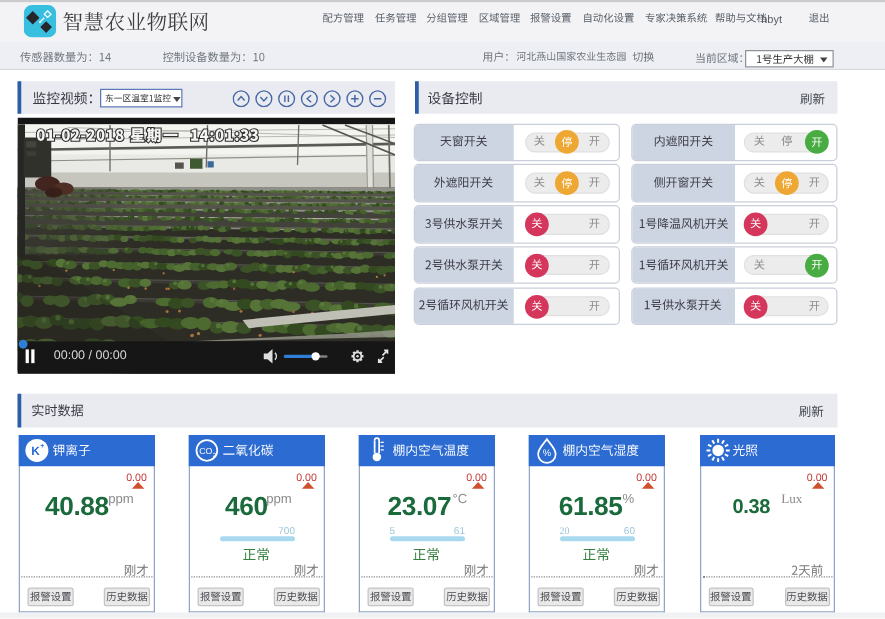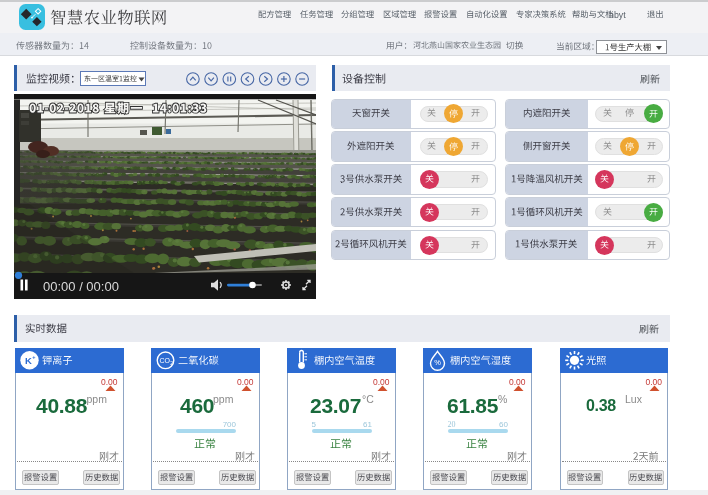--- a/index.html
+++ b/index.html
@@ -1464,21 +1464,21 @@
     </svg>
     <svg class="abs" style="left:28.5px;top:102.3px;overflow:visible" width="71" height="15" viewBox="0 -10.56 71 15">
       <path d="M3.7 0.2C5.5 0.2 6.8 -1.4 6.8 -4.5C6.8 -7.6 5.5 -9.1 3.7 -9.1C1.8 -9.1 0.5 -7.6 0.5 -4.5C0.5 -1.4 1.8 0.2 3.7 0.2ZM3.7 -1.5C3 -1.5 2.5 -2.1 2.5 -4.5C2.5 -6.9 3 -7.5 3.7 -7.5C4.3 -7.5 4.8 -6.9 4.8 -4.5C4.8 -2.1 4.3 -1.5 3.7 -1.5Z M8.5 0H14.2V-1.7H12.6V-8.9H11C10.4 -8.5 9.8 -8.3 8.8 -8.1V-6.8H10.4V-1.7H8.5Z M15.8 -2.7H19.2V-4.2H15.8Z M23.8 0.2C25.7 0.2 26.9 -1.4 26.9 -4.5C26.9 -7.6 25.7 -9.1 23.8 -9.1C21.9 -9.1 20.6 -7.6 20.6 -4.5C20.6 -1.4 21.9 0.2 23.8 0.2ZM23.8 -1.5C23.1 -1.5 22.6 -2.1 22.6 -4.5C22.6 -6.9 23.1 -7.5 23.8 -7.5C24.4 -7.5 24.9 -6.9 24.9 -4.5C24.9 -2.1 24.4 -1.5 23.8 -1.5Z M28.2 0H34.4V-1.8H32.8C32.4 -1.8 31.8 -1.7 31.3 -1.7C32.7 -3.1 34 -4.8 34 -6.3C34 -8 32.8 -9.1 31.1 -9.1C29.8 -9.1 29 -8.7 28.1 -7.7L29.3 -6.6C29.7 -7 30.2 -7.4 30.8 -7.4C31.5 -7.4 32 -7 32 -6.2C32 -4.9 30.5 -3.3 28.2 -1.2Z M35.9 -2.7H39.3V-4.2H35.9Z M40.7 0H46.9V-1.8H45.3C44.9 -1.8 44.3 -1.7 43.8 -1.7C45.2 -3.1 46.5 -4.8 46.5 -6.3C46.5 -8 45.3 -9.1 43.6 -9.1C42.3 -9.1 41.5 -8.7 40.6 -7.7L41.8 -6.6C42.2 -7 42.7 -7.4 43.3 -7.4C44 -7.4 44.5 -7 44.5 -6.2C44.5 -4.9 43 -3.3 40.7 -1.2Z M51.5 0.2C53.4 0.2 54.6 -1.4 54.6 -4.5C54.6 -7.6 53.4 -9.1 51.5 -9.1C49.6 -9.1 48.3 -7.6 48.3 -4.5C48.3 -1.4 49.6 0.2 51.5 0.2ZM51.5 -1.5C50.9 -1.5 50.3 -2.1 50.3 -4.5C50.3 -6.9 50.9 -7.5 51.5 -7.5C52.1 -7.5 52.6 -6.9 52.6 -4.5C52.6 -2.1 52.1 -1.5 51.5 -1.5Z M56.4 0H62V-1.7H60.4V-8.9H58.8C58.2 -8.5 57.6 -8.3 56.6 -8.1V-6.8H58.3V-1.7H56.4Z M66.7 0.2C68.6 0.2 69.8 -0.9 69.8 -2.3C69.8 -3.5 69.2 -4.2 68.3 -4.7V-4.7C68.9 -5.1 69.4 -5.9 69.4 -6.7C69.4 -8.2 68.4 -9.1 66.8 -9.1C65.1 -9.1 63.9 -8.2 63.9 -6.7C63.9 -5.7 64.4 -5.1 65.1 -4.5V-4.5C64.3 -4 63.6 -3.3 63.6 -2.2C63.6 -0.8 64.9 0.2 66.7 0.2ZM67.2 -5.2C66.3 -5.6 65.8 -6 65.8 -6.7C65.8 -7.3 66.2 -7.6 66.7 -7.6C67.3 -7.6 67.7 -7.2 67.7 -6.6C67.7 -6.1 67.6 -5.7 67.2 -5.2ZM66.7 -1.3C66 -1.3 65.4 -1.7 65.4 -2.5C65.4 -3 65.7 -3.6 66 -3.9C67.1 -3.5 67.8 -3.1 67.8 -2.3C67.8 -1.6 67.4 -1.3 66.7 -1.3Z" fill="#f4f4f2" stroke="#303030" stroke-width="1.7" paint-order="stroke"></path>
     </svg>
     <svg class="abs" style="left:104px;top:102.3px;overflow:visible" width="40" height="15" viewBox="0 -10.56 40 15">
       <path d="M3.5 -7H8.3V-6.6H3.5ZM3.5 -8.6H8.3V-8.2H3.5ZM1.8 -9.9V-5.3H2.2C1.8 -4.4 1.1 -3.6 0.3 -3C0.8 -2.8 1.5 -2.2 1.8 -1.9L2.2 -2.3V-1.2H5.2V-0.7H0.7V0.8H11.4V-0.7H7V-1.2H10V-2.5H7V-3H10.6V-4.5H7V-5.1H5.2V-4.5H3.8L4 -5L3 -5.3H10.2V-9.9ZM5.2 -2.5H2.4L2.8 -3H5.2Z M22.8 -8.2V-7.1H21.5V-8.2ZM16.7 -1.1C17.2 -0.5 17.8 0.3 18 0.8L19 0.2C19.4 0.4 20.1 0.9 20.4 1.2C21 0.1 21.3 -1.4 21.4 -2.8H22.8V-0.7C22.8 -0.5 22.8 -0.5 22.6 -0.5C22.4 -0.5 21.9 -0.5 21.4 -0.5C21.6 -0.1 21.8 0.7 21.9 1.1C22.8 1.2 23.4 1.1 23.9 0.8C24.4 0.6 24.5 0.1 24.5 -0.7V-9.8H19.9V-5.3C19.9 -3.8 19.8 -1.8 19.2 -0.4C18.9 -0.8 18.5 -1.3 18.1 -1.7H19.5V-3.2H18.8V-7.4H19.6V-9H18.8V-10.1H17.2V-9H16.1V-10.1H14.5V-9H13.6V-7.4H14.5V-3.2H13.5V-1.7H14.9C14.6 -1 14 -0.3 13.3 0.2C13.7 0.4 14.4 0.9 14.7 1.2C15.4 0.6 16.1 -0.3 16.5 -1.2L14.9 -1.7H17.8ZM22.8 -5.5V-4.4H21.5L21.5 -5.3V-5.5ZM16.1 -7.4H17.2V-6.9H16.1ZM16.1 -5.6H17.2V-5.1H16.1ZM16.1 -3.8H17.2V-3.2H16.1Z M26.8 -5.6V-3.7H38V-5.6Z" fill="#f4f4f2" stroke="#303030" stroke-width="1.7" paint-order="stroke"></path>
     </svg>
     <svg class="abs" style="left:152px;top:102.3px;overflow:visible" width="55" height="15" viewBox="0 -10.56 55 15">
       <path d="M0.9 0H6.6V-1.7H5V-8.9H3.4C2.8 -8.5 2.1 -8.3 1.2 -8.1V-6.8H2.8V-1.7H0.9Z M11.7 0H13.7V-2.2H14.7V-3.9H13.7V-8.9H11.1L8 -3.7V-2.2H11.7ZM11.7 -3.9H10L11 -5.6C11.3 -6.1 11.5 -6.6 11.8 -7.2H11.8C11.8 -6.6 11.7 -5.7 11.7 -5.2Z M17.5 -4.2C18.3 -4.2 18.8 -4.8 18.8 -5.5C18.8 -6.3 18.3 -6.9 17.5 -6.9C16.8 -6.9 16.3 -6.3 16.3 -5.5C16.3 -4.8 16.8 -4.2 17.5 -4.2ZM17.5 0.2C18.3 0.2 18.8 -0.4 18.8 -1.2C18.8 -1.9 18.3 -2.5 17.5 -2.5C16.8 -2.5 16.3 -1.9 16.3 -1.2C16.3 -0.4 16.8 0.2 17.5 0.2Z M23.7 0.2C25.6 0.2 26.8 -1.4 26.8 -4.5C26.8 -7.6 25.6 -9.1 23.7 -9.1C21.8 -9.1 20.5 -7.6 20.5 -4.5C20.5 -1.4 21.8 0.2 23.7 0.2ZM23.7 -1.5C23.1 -1.5 22.5 -2.1 22.5 -4.5C22.5 -6.9 23.1 -7.5 23.7 -7.5C24.3 -7.5 24.8 -6.9 24.8 -4.5C24.8 -2.1 24.3 -1.5 23.7 -1.5Z M28.7 0H34.3V-1.7H32.7V-8.9H31.1C30.5 -8.5 29.9 -8.3 28.9 -8.1V-6.8H30.6V-1.7H28.7Z M37.6 -4.2C38.3 -4.2 38.8 -4.8 38.8 -5.5C38.8 -6.3 38.3 -6.9 37.6 -6.9C36.8 -6.9 36.3 -6.3 36.3 -5.5C36.3 -4.8 36.8 -4.2 37.6 -4.2ZM37.6 0.2C38.3 0.2 38.8 -0.4 38.8 -1.2C38.8 -1.9 38.3 -2.5 37.6 -2.5C36.8 -2.5 36.3 -1.9 36.3 -1.2C36.3 -0.4 36.8 0.2 37.6 0.2Z M43.4 0.2C45.2 0.2 46.7 -0.8 46.7 -2.4C46.7 -3.6 46 -4.3 45 -4.6V-4.7C45.9 -5.1 46.4 -5.7 46.4 -6.6C46.4 -8.2 45.2 -9.1 43.4 -9.1C42.3 -9.1 41.4 -8.7 40.6 -8L41.7 -6.7C42.2 -7.2 42.7 -7.4 43.3 -7.4C43.9 -7.4 44.3 -7.1 44.3 -6.5C44.3 -5.8 43.8 -5.3 42.3 -5.3V-3.8C44.1 -3.8 44.6 -3.3 44.6 -2.6C44.6 -1.9 44 -1.6 43.2 -1.6C42.5 -1.6 41.9 -1.9 41.3 -2.4L40.3 -1.1C41 -0.3 42 0.2 43.4 0.2Z M51.1 0.2C52.9 0.2 54.4 -0.8 54.4 -2.4C54.4 -3.6 53.7 -4.3 52.7 -4.6V-4.7C53.6 -5.1 54.1 -5.7 54.1 -6.6C54.1 -8.2 52.9 -9.1 51.1 -9.1C50 -9.1 49.1 -8.7 48.3 -8L49.4 -6.7C49.9 -7.2 50.4 -7.4 51 -7.4C51.6 -7.4 52 -7.1 52 -6.5C52 -5.8 51.5 -5.3 50 -5.3V-3.8C51.9 -3.8 52.3 -3.3 52.3 -2.6C52.3 -1.9 51.7 -1.6 50.9 -1.6C50.2 -1.6 49.6 -1.9 49 -2.4L48.1 -1.1C48.7 -0.3 49.7 0.2 51.1 0.2Z" fill="#f4f4f2" stroke="#303030" stroke-width="1.7" paint-order="stroke"></path>
     </svg>
-    <div class="abs" style="left:43px;top:279px;font-size:13px;color:#d8d8d8">00:00 / 00:00</div>
+    <div class="abs" style="left:43px;top:279px;font-size:10px;color:#d8d8d8">00:00 / 00:00</div>
     <div class="abs" style="left:14px;top:315px;width:656px;height:27px;background:#e9ebf1"></div>
     <div class="abs" style="left:14px;top:315px;width:3px;height:27px;background:#2d5fa8"></div>
     <svg style="position:absolute;left:25px;top:322.5px;overflow:visible;" width="42" height="13" viewBox="0 -9.24 42 13">
       <path d="M5.6 -1.1C7 -0.6 8.4 0.1 9.3 0.8L9.8 0.2C8.9 -0.5 7.4 -1.2 6 -1.7ZM2.5 -5.8C3.1 -5.5 3.8 -5 4.1 -4.6L4.6 -5.2C4.2 -5.6 3.6 -6 3 -6.4ZM1.5 -4.2C2.1 -3.9 2.8 -3.4 3.1 -3L3.6 -3.6C3.2 -3.9 2.5 -4.4 1.9 -4.7ZM0.9 -7.6V-5.5H1.7V-6.9H8.8V-5.5H9.6V-7.6H6C5.8 -8 5.5 -8.5 5.3 -8.9L4.5 -8.7C4.7 -8.3 4.9 -8 5 -7.6ZM0.7 -2.7V-2H4.5C3.9 -1 2.9 -0.3 0.9 0.1C1 0.3 1.2 0.6 1.3 0.8C3.7 0.3 4.8 -0.7 5.4 -2H9.8V-2.7H5.7C6 -3.7 6.1 -4.9 6.1 -6.4H5.3C5.2 -4.9 5.2 -3.7 4.8 -2.7Z M15.5 -4.7C16 -3.9 16.7 -2.8 17.1 -2.2L17.8 -2.6C17.4 -3.2 16.7 -4.3 16.1 -5.1ZM13.9 -4.2V-1.8H12.1V-4.2ZM13.9 -4.9H12.1V-7.2H13.9ZM11.4 -7.9V-0.3H12.1V-1.1H14.6V-7.9ZM18.5 -8.8V-6.7H15.1V-5.9H18.5V-0.3C18.5 -0.1 18.4 -0.1 18.2 -0.1C18 -0 17.2 -0 16.4 -0.1C16.5 0.2 16.6 0.5 16.7 0.7C17.7 0.7 18.4 0.7 18.8 0.6C19.2 0.5 19.3 0.2 19.3 -0.3V-5.9H20.6V-6.7H19.3V-8.8Z M25.7 -8.6C25.5 -8.2 25.1 -7.6 24.9 -7.2L25.4 -7C25.7 -7.3 26 -7.8 26.3 -8.3ZM21.9 -8.3C22.2 -7.9 22.5 -7.3 22.6 -6.9L23.2 -7.2C23.1 -7.6 22.8 -8.1 22.5 -8.6ZM25.3 -2.7C25.1 -2.2 24.7 -1.7 24.3 -1.3C23.9 -1.5 23.5 -1.7 23.1 -1.9C23.3 -2.1 23.4 -2.4 23.6 -2.7ZM22.2 -1.6C22.7 -1.4 23.2 -1.1 23.8 -0.9C23.1 -0.4 22.3 -0.1 21.4 0.1C21.6 0.3 21.7 0.6 21.8 0.8C22.8 0.5 23.7 0.1 24.4 -0.5C24.8 -0.3 25.1 -0.1 25.3 0.1L25.8 -0.5C25.6 -0.6 25.3 -0.8 24.9 -1C25.5 -1.6 25.9 -2.3 26.2 -3.2L25.8 -3.4L25.6 -3.4H23.9L24.1 -3.9L23.4 -4.1C23.4 -3.9 23.3 -3.6 23.2 -3.4H21.7V-2.7H22.8C22.6 -2.3 22.4 -1.9 22.2 -1.6ZM23.7 -8.8V-6.9H21.5V-6.2H23.5C23 -5.5 22.1 -4.9 21.4 -4.6C21.6 -4.4 21.7 -4.1 21.8 -4C22.5 -4.3 23.2 -4.9 23.7 -5.5V-4.2H24.4V-5.7C24.9 -5.3 25.6 -4.8 25.8 -4.6L26.3 -5.1C26 -5.3 25.1 -5.9 24.6 -6.2H26.6V-6.9H24.4V-8.8ZM27.6 -8.7C27.3 -6.9 26.9 -5.1 26.1 -4C26.2 -3.9 26.5 -3.7 26.6 -3.5C26.9 -3.9 27.2 -4.4 27.4 -4.9C27.6 -3.9 27.9 -2.9 28.3 -2.1C27.7 -1.1 26.9 -0.3 25.7 0.2C25.9 0.4 26.1 0.7 26.2 0.9C27.2 0.3 28.1 -0.4 28.7 -1.4C29.2 -0.5 29.9 0.3 30.7 0.7C30.8 0.5 31 0.3 31.2 0.1C30.3 -0.3 29.6 -1.1 29.1 -2.1C29.7 -3.2 30 -4.5 30.2 -6H31V-6.8H28C28.1 -7.4 28.2 -8 28.3 -8.6ZM29.5 -6C29.3 -4.8 29.1 -3.8 28.7 -2.9C28.3 -3.8 28 -4.9 27.8 -6Z M36.6 -2.5V0.9H37.3V0.4H40.5V0.8H41.2V-2.5H39.2V-3.8H41.6V-4.5H39.2V-5.6H41.2V-8.4H35.6V-5.2C35.6 -3.5 35.6 -1.2 34.5 0.4C34.6 0.5 35 0.7 35.1 0.8C36 -0.5 36.3 -2.2 36.4 -3.8H38.5V-2.5ZM36.4 -7.7H40.4V-6.3H36.4ZM36.4 -5.6H38.5V-4.5H36.4L36.4 -5.2ZM37.3 -0.2V-1.8H40.5V-0.2ZM33.3 -8.8V-6.7H31.9V-6H33.3V-3.7C32.7 -3.5 32.2 -3.3 31.8 -3.2L32 -2.5L33.3 -2.9V-0.1C33.3 0 33.2 0 33.1 0C32.9 0.1 32.5 0.1 32.1 0C32.2 0.3 32.3 0.6 32.3 0.8C33 0.8 33.4 0.7 33.6 0.6C33.9 0.5 34 0.3 34 -0.1V-3.1L35.2 -3.5L35.1 -4.2L34 -3.9V-6H35.2V-6.7H34V-8.8Z" fill="#3a3a44"></path>
     </svg>
     <svg style="position:absolute;left:639px;top:323.5px;overflow:visible;" width="20" height="12" viewBox="0 -8.80 20 12">
       <path d="M6.5 -7.4V-1.7H7.2V-7.4ZM8.5 -8.2V-0.2C8.5 -0 8.4 0 8.3 0C8.1 0 7.5 0 6.9 0C7 0.2 7.1 0.6 7.2 0.8C7.9 0.8 8.5 0.8 8.8 0.6C9.1 0.5 9.2 0.3 9.2 -0.2V-8.2ZM1.9 -4.2V-0.3H2.5V-3.5H3.5V0.8H4.1V-3.5H5.2V-1.1C5.2 -1 5.1 -1 5 -1C4.9 -1 4.7 -1 4.3 -1C4.4 -0.8 4.5 -0.6 4.5 -0.4C5 -0.4 5.3 -0.4 5.5 -0.5C5.7 -0.6 5.8 -0.8 5.8 -1.1V-4.2H5.2H4.1V-5.2H5.7V-7.8H1.1V-4.5C1.1 -3.1 1 -1.2 0.3 0.2C0.5 0.3 0.8 0.5 0.9 0.6C1.6 -0.8 1.7 -3 1.7 -4.5V-5.2H3.5V-4.2ZM1.7 -7.2H5V-5.9H1.7Z M13.6 -2.1C13.9 -1.6 14.3 -1 14.4 -0.5L14.9 -0.8C14.8 -1.2 14.4 -1.9 14.1 -2.4ZM11.3 -2.4C11.2 -1.7 10.8 -1.1 10.4 -0.7C10.6 -0.6 10.8 -0.4 10.9 -0.3C11.3 -0.8 11.7 -1.5 12 -2.2ZM15.5 -7.4V-4C15.5 -2.7 15.4 -1 14.6 0.2C14.8 0.3 15.1 0.6 15.2 0.7C16.1 -0.6 16.2 -2.6 16.2 -4V-4.3H17.8V0.8H18.5V-4.3H19.6V-5H16.2V-6.9C17.3 -7.1 18.4 -7.4 19.3 -7.7L18.7 -8.2C17.9 -7.9 16.6 -7.6 15.5 -7.4ZM12.1 -8.3C12.3 -8 12.5 -7.7 12.6 -7.4H10.6V-6.7H15V-7.4H13.4C13.2 -7.7 13 -8.1 12.8 -8.4ZM13.8 -6.7C13.7 -6.2 13.4 -5.5 13.2 -5.1H10.5V-4.4H12.5V-3.4H10.5V-2.7H12.5V-0.2C12.5 -0.1 12.5 -0.1 12.4 -0.1C12.3 -0 12 -0 11.6 -0.1C11.7 0.1 11.8 0.4 11.8 0.6C12.3 0.6 12.7 0.6 12.9 0.5C13.1 0.4 13.2 0.2 13.2 -0.2V-2.7H15.1V-3.4H13.2V-4.4H15.2V-5.1H13.9C14.1 -5.5 14.3 -6 14.5 -6.5ZM11.3 -6.5C11.5 -6.1 11.6 -5.5 11.7 -5.1L12.3 -5.2C12.2 -5.6 12.1 -6.2 11.9 -6.7Z" fill="#44484e"></path>
     </svg>
     <div class="abs" style="left:15px;top:348px;width:108.5px;height:142px;background:#fff;border:1px solid #90a6c4;border-top:none;box-sizing:border-box"></div>
     <div class="abs" style="left:15px;top:348px;width:108.5px;height:24.5px;background:#2c6bd2"></div>
@@ -1639,21 +1639,21 @@
       </g>
     </svg>
     <svg style="position:absolute;left:586.0px;top:355.2px;overflow:visible;" width="20" height="13" viewBox="0 -8.98 20 13">
       <path d="M1.4 -7.8C1.9 -7 2.4 -5.9 2.6 -5.3L3.4 -5.5C3.2 -6.2 2.6 -7.3 2.1 -8.1ZM8.1 -8.2C7.8 -7.4 7.3 -6.2 6.8 -5.5L7.5 -5.3C7.9 -6 8.5 -7 8.9 -7.9ZM4.7 -8.6V-4.7H0.6V-3.9H3.3C3.1 -2 2.7 -0.6 0.3 0.2C0.5 0.3 0.7 0.6 0.8 0.8C3.4 -0 3.9 -1.7 4.1 -3.9H6V-0.3C6 0.6 6.2 0.8 7.2 0.8C7.3 0.8 8.4 0.8 8.6 0.8C9.5 0.8 9.7 0.4 9.8 -1.3C9.6 -1.4 9.3 -1.5 9.1 -1.6C9 -0.2 9 0.1 8.6 0.1C8.3 0.1 7.4 0.1 7.2 0.1C6.8 0.1 6.8 0 6.8 -0.3V-3.9H9.7V-4.7H5.5V-8.6Z M15.6 -4.2H18.6V-2.6H15.6ZM14.9 -4.8V-2H19.3V-4.8ZM13.7 -1.3C13.8 -0.6 13.9 0.3 13.9 0.8L14.6 0.7C14.6 0.2 14.5 -0.7 14.4 -1.3ZM15.9 -1.3C16.1 -0.6 16.4 0.2 16.5 0.8L17.2 0.6C17.1 0.1 16.8 -0.8 16.6 -1.4ZM17.9 -1.4C18.4 -0.7 19 0.3 19.2 0.8L20 0.5C19.7 -0.1 19.1 -1 18.6 -1.6ZM12 -1.6C11.6 -0.8 11.1 0 10.6 0.5L11.4 0.9C11.8 0.3 12.4 -0.6 12.7 -1.4ZM11.9 -7.4H13.4V-5.7H11.9ZM11.9 -3V-5H13.4V-3ZM11.1 -8.1V-1.8H11.9V-2.3H14.1V-8.1ZM14.6 -8.1V-7.5H16.3C16.1 -6.5 15.6 -5.9 14.2 -5.5C14.4 -5.4 14.6 -5.1 14.7 -4.9C16.2 -5.4 16.8 -6.2 17 -7.5H18.8C18.8 -6.5 18.7 -6.1 18.6 -6C18.5 -5.9 18.4 -5.9 18.3 -5.9C18.1 -5.9 17.7 -5.9 17.2 -5.9C17.4 -5.8 17.4 -5.5 17.4 -5.3C17.9 -5.3 18.4 -5.3 18.6 -5.3C18.9 -5.3 19 -5.4 19.2 -5.5C19.4 -5.8 19.5 -6.4 19.6 -7.9C19.6 -8 19.6 -8.1 19.6 -8.1Z" fill="#fff"></path>
     </svg>
     <div class="abs" style="left:632.0px;top:376.5px;width:30px;text-align:right;font-size:8.5px;color:#c43835;font-family:'Liberation Sans'">0.00</div>
     <svg class="abs" style="left:649.0px;top:385.3px" width="11" height="6.5">
       <polygon points="5.5,0.5 10.5,6 0.5,6" fill="#d0512e"></polygon>
     </svg>
     <div class="abs" style="left:586.0px;top:395.5px;font-size:16px;line-height:20px;font-weight:bold;color:#1a6a3c;letter-spacing:-0.3px;font-family:'Liberation Sans'">0.38</div>
-    <div class="abs" style="left:625.0px;top:393.8px;font-size:10.5px;line-height:11px;color:#8a8a8a;font-family:Liberation Sans, sans-serif">Lux</div>
+    <div class="abs" style="left:625.0px;top:393.8px;font-size:10.5px;line-height:11px;color:#8a8a8a;font-family:Liberation Serif, serif">Lux</div>
     <svg style="position:absolute;left:632.95px;top:451.3px;overflow:visible;" width="26" height="12" viewBox="0 -8.80 26 12">
       <path d="M0.4 0H5V-0.8H3C2.6 -0.8 2.2 -0.8 1.8 -0.7C3.5 -2.4 4.7 -3.8 4.7 -5.3C4.7 -6.6 3.9 -7.5 2.6 -7.5C1.6 -7.5 1 -7 0.4 -6.4L0.9 -5.9C1.3 -6.4 1.9 -6.7 2.5 -6.7C3.4 -6.7 3.8 -6.1 3.8 -5.3C3.8 -4 2.7 -2.6 0.4 -0.5Z M6.2 -4.5V-3.8H9.9C9.5 -2.4 8.6 -0.9 6 0.1C6.1 0.3 6.4 0.6 6.5 0.8C9 -0.3 10.1 -1.8 10.6 -3.2C11.4 -1.3 12.7 0.1 14.7 0.8C14.8 0.6 15 0.3 15.2 0.1C13.2 -0.5 11.8 -1.9 11.1 -3.8H14.9V-4.5H10.8C10.9 -4.9 10.9 -5.3 10.9 -5.7V-6.9H14.5V-7.6H6.6V-6.9H10.1V-5.7C10.1 -5.3 10.1 -4.9 10 -4.5Z M21.6 -5.1V-1H22.3V-5.1ZM23.6 -5.4V-0.1C23.6 0 23.6 0.1 23.4 0.1C23.2 0.1 22.7 0.1 22.1 0C22.2 0.2 22.3 0.6 22.4 0.8C23.1 0.8 23.6 0.8 23.9 0.6C24.2 0.5 24.4 0.3 24.4 -0.1V-5.4ZM22.8 -8.4C22.6 -8 22.2 -7.3 21.8 -6.8H18.8L19.3 -7C19.1 -7.4 18.7 -8 18.3 -8.4L17.6 -8.2C18 -7.8 18.4 -7.2 18.6 -6.8H16.1V-6.1H25V-6.8H22.7C23 -7.2 23.3 -7.7 23.6 -8.2ZM19.6 -3V-2H17.4V-3ZM19.6 -3.6H17.4V-4.6H19.6ZM16.7 -5.2V0.8H17.4V-1.4H19.6V-0.1C19.6 0.1 19.6 0.1 19.5 0.1C19.3 0.1 18.9 0.1 18.4 0.1C18.5 0.3 18.6 0.6 18.6 0.8C19.3 0.8 19.7 0.8 20 0.6C20.3 0.5 20.4 0.3 20.4 -0.1V-5.2Z" fill="#757575"></path>
     </svg>
     <div class="abs" style="left:561.5px;top:460.5px;width:104.5px;border-top:1px dotted #888"></div>
     <div class="abs" style="left:566.5px;top:469.5px;width:36.5px;height:15.5px;background:#e9e9e9;border:1px solid #c4c4c4;border-radius:2px;box-sizing:border-box"></div>
     <svg style="position:absolute;left:568.1px;top:472.9px;overflow:visible;" width="33" height="10" viewBox="0 -7.30 33 10">
       <path d="M3.5 -6.7V0.6H4.1V-3.3H4.4C4.7 -2.4 5.1 -1.6 5.7 -0.9C5.3 -0.5 4.8 -0.1 4.2 0.2C4.3 0.3 4.5 0.5 4.6 0.7C5.2 0.4 5.7 -0 6.1 -0.5C6.5 0 7 0.4 7.6 0.6C7.7 0.5 7.9 0.2 8 0.1C7.4 -0.1 6.9 -0.5 6.5 -0.9C7.1 -1.7 7.5 -2.7 7.7 -3.7L7.3 -3.9L7.2 -3.9H4.1V-6.1H6.8C6.7 -5.4 6.7 -5 6.6 -4.9C6.5 -4.9 6.4 -4.9 6.2 -4.9C6.1 -4.9 5.5 -4.9 5 -4.9C5.1 -4.8 5.2 -4.6 5.2 -4.4C5.7 -4.4 6.2 -4.4 6.5 -4.4C6.8 -4.4 7 -4.4 7.1 -4.6C7.3 -4.8 7.4 -5.3 7.4 -6.4C7.4 -6.5 7.4 -6.7 7.4 -6.7ZM5 -3.3H7C6.8 -2.6 6.5 -2 6.1 -1.4C5.6 -2 5.2 -2.6 5 -3.3ZM1.6 -7V-5.3H0.4V-4.7H1.6V-2.9L0.3 -2.6L0.4 -1.9L1.6 -2.3V-0.1C1.6 0 1.5 0.1 1.4 0.1C1.3 0.1 0.8 0.1 0.4 0.1C0.5 0.2 0.5 0.5 0.6 0.7C1.2 0.7 1.6 0.6 1.9 0.5C2.1 0.4 2.2 0.3 2.2 -0.1V-2.5L3.2 -2.8L3.1 -3.4L2.2 -3.1V-4.7H3.1V-5.3H2.2V-7Z M9.9 -1.6V-1.3H15V-1.6ZM9.9 -2.3V-2H15V-2.3ZM9.8 -0.9V0.7H10.4V0.4H14.5V0.7H15.1V-0.9ZM10.4 0V-0.5H14.5V0ZM12 -3.6C12 -3.4 12.1 -3.3 12.2 -3.1H8.9V-2.7H16V-3.1H12.8C12.8 -3.3 12.6 -3.5 12.5 -3.7ZM9.5 -6C9.4 -5.6 9.1 -5.1 8.6 -4.8C8.7 -4.7 8.9 -4.5 8.9 -4.4C9.1 -4.5 9.2 -4.6 9.3 -4.7V-3.6H9.7V-3.8H11C11 -3.7 11.1 -3.6 11.1 -3.5C11.3 -3.5 11.5 -3.5 11.6 -3.5C11.8 -3.5 11.9 -3.5 12 -3.7C12.2 -3.8 12.3 -4.3 12.3 -5.4C12.3 -5.5 12.3 -5.6 12.3 -5.6H9.9L10 -5.9L9.9 -5.9H10.3V-6.2H11.2V-5.9H11.7V-6.2H12.7V-6.6H11.7V-7H11.2V-6.6H10.3V-7H9.7V-6.6H8.7V-6.2H9.7V-5.9ZM13.6 -7C13.4 -6.3 12.9 -5.6 12.4 -5.2C12.5 -5.1 12.7 -4.9 12.8 -4.8C13 -5 13.2 -5.2 13.3 -5.4C13.5 -5.1 13.7 -4.8 14 -4.5C13.6 -4.3 13.2 -4.1 12.6 -3.9C12.7 -3.8 12.9 -3.6 13 -3.5C13.5 -3.7 14 -3.9 14.4 -4.2C14.8 -3.8 15.3 -3.6 15.9 -3.4C16 -3.5 16.2 -3.7 16.3 -3.9C15.7 -4 15.2 -4.2 14.8 -4.5C15.1 -4.9 15.4 -5.3 15.6 -5.8H16.2V-6.3H13.9C13.9 -6.5 14 -6.7 14.1 -6.9ZM15 -5.8C14.9 -5.4 14.7 -5.1 14.4 -4.8C14.1 -5.1 13.8 -5.5 13.6 -5.8ZM11.8 -5.3C11.7 -4.4 11.7 -4.1 11.6 -4C11.5 -3.9 11.5 -3.9 11.4 -3.9L11.2 -3.9V-5H9.5L9.7 -5.3ZM9.7 -4.6H10.7V-4.2H9.7Z M17.6 -6.4C18.1 -6.1 18.6 -5.5 18.9 -5.1L19.3 -5.6C19 -5.9 18.5 -6.5 18 -6.8ZM17 -4.4V-3.8H18.1V-0.8C18.1 -0.4 17.9 -0.1 17.7 -0C17.8 0.1 18 0.3 18.1 0.5C18.2 0.3 18.4 0.2 19.9 -0.9C19.8 -1.1 19.7 -1.3 19.7 -1.5L18.7 -0.8V-4.4ZM20.7 -6.7V-5.8C20.7 -5.1 20.5 -4.4 19.4 -4C19.5 -3.9 19.7 -3.6 19.8 -3.5C21 -4.1 21.3 -5 21.3 -5.7V-6.1H22.7V-4.8C22.7 -4.1 22.8 -3.9 23.4 -3.9C23.5 -3.9 23.9 -3.9 24.1 -3.9C24.2 -3.9 24.4 -3.9 24.5 -3.9C24.5 -4.1 24.5 -4.3 24.4 -4.5C24.3 -4.4 24.2 -4.4 24 -4.4C23.9 -4.4 23.6 -4.4 23.5 -4.4C23.3 -4.4 23.3 -4.5 23.3 -4.7V-6.7ZM23.3 -2.7C23 -2.1 22.5 -1.5 22 -1.1C21.4 -1.5 21 -2.1 20.7 -2.7ZM19.8 -3.3V-2.7H20.2L20.1 -2.7C20.4 -1.9 20.9 -1.3 21.5 -0.7C20.9 -0.3 20.2 -0 19.4 0.1C19.5 0.3 19.7 0.5 19.7 0.7C20.5 0.4 21.3 0.1 22 -0.3C22.6 0.1 23.4 0.5 24.2 0.7C24.3 0.5 24.5 0.3 24.6 0.1C23.8 -0 23.1 -0.3 22.5 -0.7C23.2 -1.3 23.7 -2.1 24.1 -3.2L23.7 -3.3L23.6 -3.3Z M30.3 -6.2H31.7V-5.5H30.3ZM28.4 -6.2H29.7V-5.5H28.4ZM26.5 -6.2H27.8V-5.5H26.5ZM26.5 -3.5V-0H25.4V0.4H32.7V-0H31.6V-3.5H29L29.1 -4H32.6V-4.5H29.2L29.3 -5H32.3V-6.7H25.9V-5H28.7L28.6 -4.5H25.5V-4H28.5L28.4 -3.5ZM27.1 -0V-0.6H31V-0ZM27.1 -2.3H31V-1.8H27.1ZM27.1 -2.7V-3.1H31V-2.7ZM27.1 -1.4H31V-0.9H27.1Z" fill="#4a4a50"></path>
     </svg>
     <div class="abs" style="left:627.5px;top:469.5px;width:36.5px;height:15.5px;background:#e9e9e9;border:1px solid #c4c4c4;border-radius:2px;box-sizing:border-box"></div>
     <svg style="position:absolute;left:629.1px;top:472.9px;overflow:visible;" width="33" height="10" viewBox="0 -7.30 33 10">

